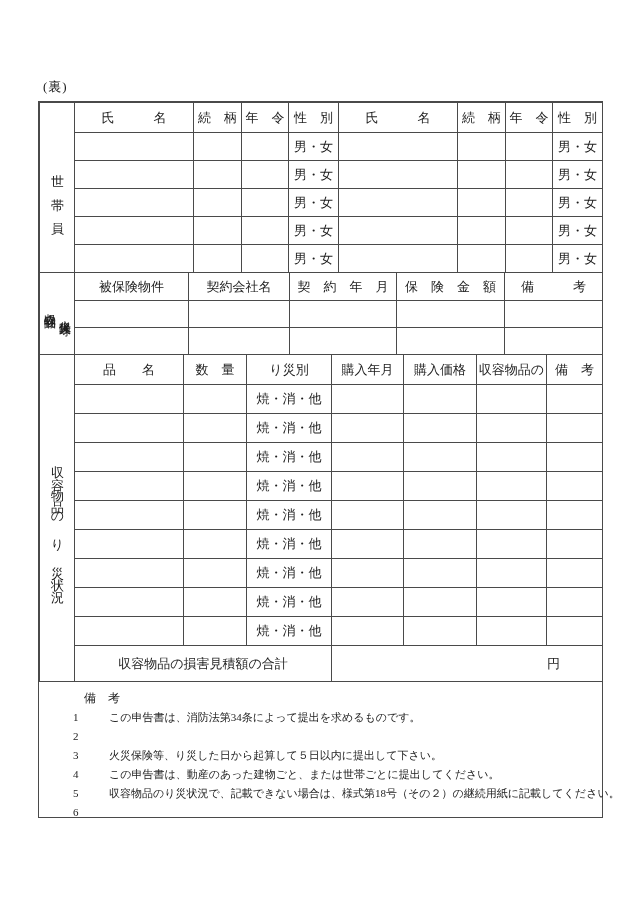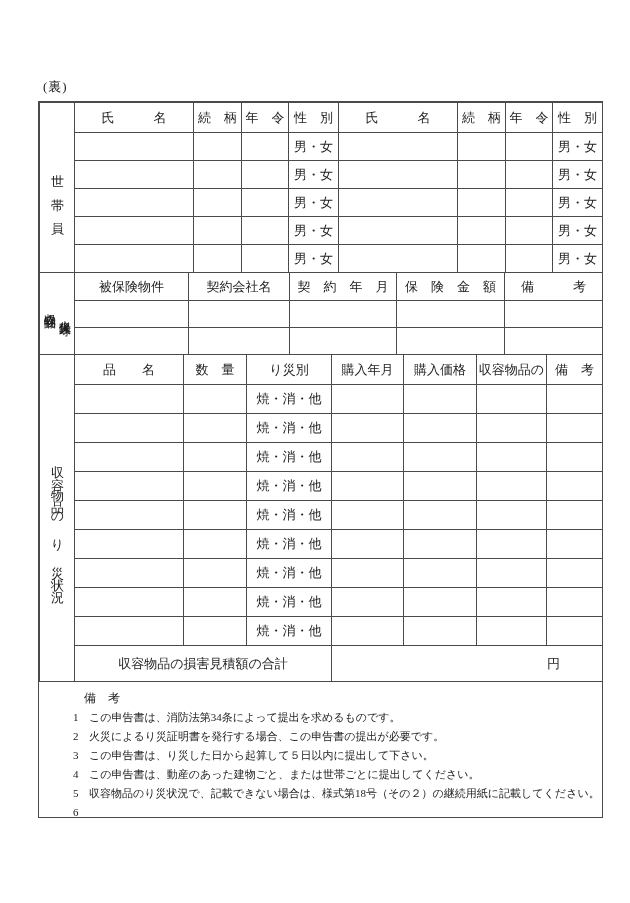--- a/index.html
+++ b/index.html
@@ -41,21 +41,21 @@
     letter-spacing:1px; vertical-align:middle;
   }
   .total-amount { text-align:right; padding-right:42px; }
   .notes {
     height:135px; box-sizing:border-box;
     padding:7px 10px 0 34px; font-size:11px; line-height:19px;
   }
   .notes-heading { margin-left:11px; letter-spacing:0; font-size:12px; }
   .note-item { display:flex; }
   .note-num { width:16px; flex:none; text-align:left; }
-  .note-text { white-space:nowrap; }
+  .note-text { white-space:nowrap;margin-left:20px; }
 </style>
 </head>
 <body>
 
 <div class="sheet">
   <div class="side-label">(裏)</div>
 
   <div class="form-outer">
 
     <table class="s1 first">
@@ -281,25 +281,24 @@
       </table>
 
     <div class="notes">
       <div class="notes-heading">備　考</div>
       <div class="note-item">
         <span class="note-num">1</span>
         <span class="note-text">この申告書は、消防法第34条によって提出を求めるものです。</span>
       </div>
       <div class="note-item">
         <span class="note-num">2</span>
-        <span class="note-text">火災によるり災証明書を発行する場合、この申告書の提出が必要です。</span>
       </div>
       <div class="note-item">
         <span class="note-num">3</span>
-        <span class="note-text">この申告書は、り災した日から起算して５日以内に提出して下さい。</span>
+        <span class="note-text">火災保険等、り災した日から起算して５日以内に提出して下さい。</span>
       </div>
       <div class="note-item">
         <span class="note-num">4</span>
         <span class="note-text">この申告書は、動産のあった建物ごと、または世帯ごとに提出してください。</span>
       </div>
       <div class="note-item">
         <span class="note-num">5</span>
         <span class="note-text">収容物品のり災状況で、記載できない場合は、様式第18号（その２）の継続用紙に記載してください。</span>
       </div>
       <div class="note-item">

